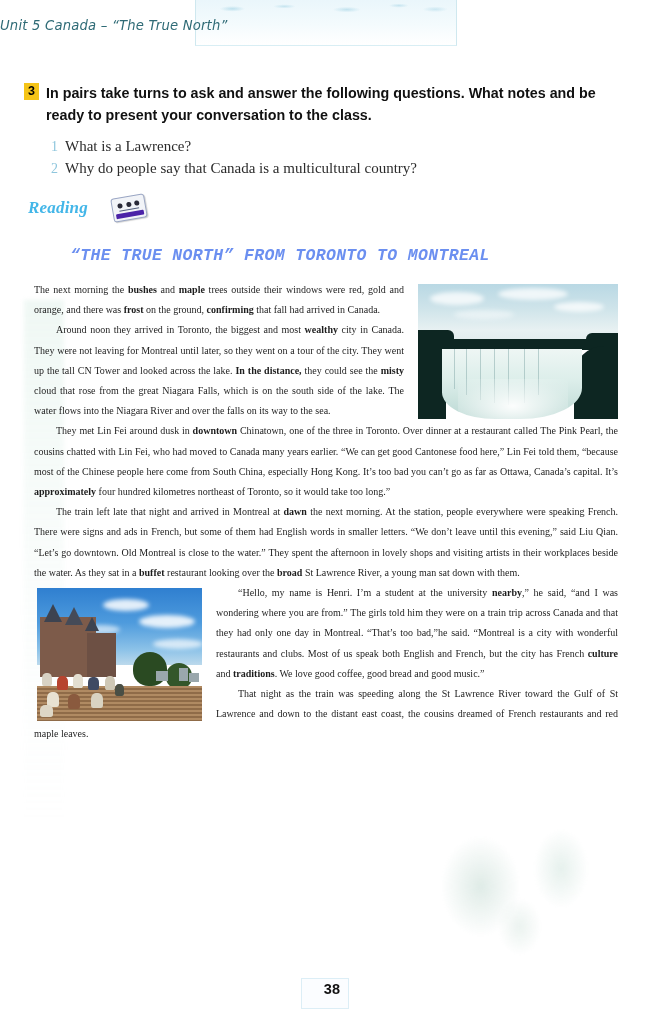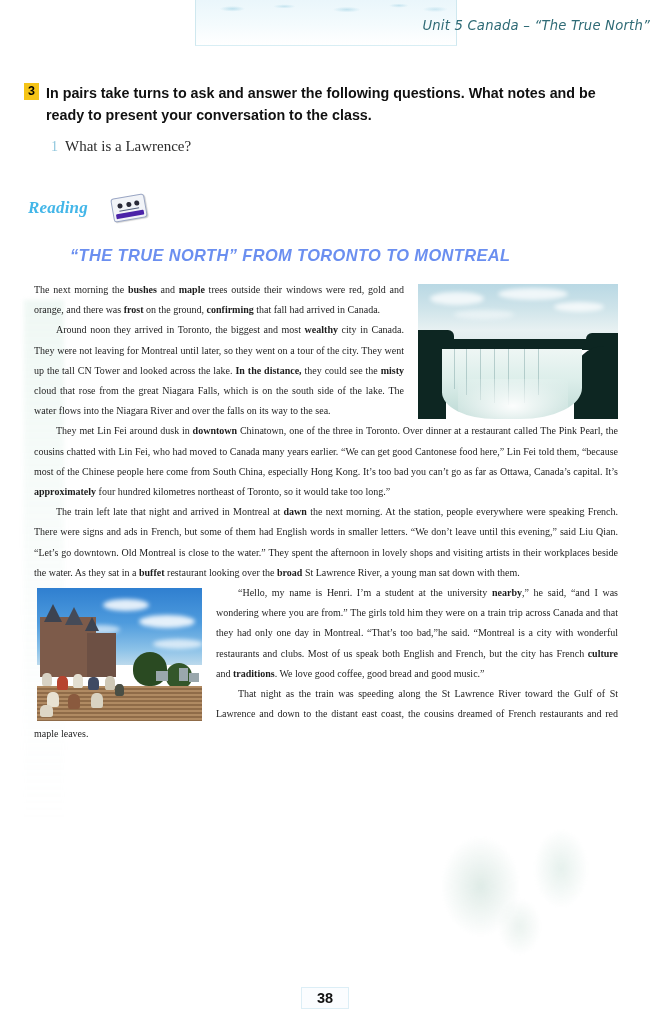--- a/index.html
+++ b/index.html
@@ -30,21 +30,21 @@
     background:
       radial-gradient(ellipse 18px 4px at 14% 55%, rgba(150,205,225,.55), transparent 70%),
       radial-gradient(ellipse 16px 3px at 34% 40%, rgba(150,205,225,.45), transparent 70%),
       radial-gradient(ellipse 20px 4px at 58% 60%, rgba(150,205,225,.50), transparent 70%),
       radial-gradient(ellipse 14px 3px at 78% 35%, rgba(150,205,225,.45), transparent 70%),
       radial-gradient(ellipse 18px 4px at 92% 58%, rgba(150,205,225,.40), transparent 70%);
   }
   #unit-title {
     position: absolute;
     left: 0; right: 0; top: 18px;
-    text-align: right;
+    text-align: left;
     font-family: "DejaVu Sans", sans-serif;
     font-style: italic;
     font-size: 13.2px;
     letter-spacing: .2px;
     color: #2f6b76;
     white-space: nowrap;
   }
 
   
   #exercise {
@@ -136,21 +136,21 @@
   #cassette .slit {
     position: absolute; top: 12.5px; left: 7px;
     width: 20px; height: 1.5px;
     background: #55607e;
   }
 
   
   #article-title {
     position: absolute;
     left: 70px; top: 246px;
-    font-family: Liberation Sans, sans-serif;
+    font-family: Liberation Mono, monospace;
     font-style: italic;
     font-weight: bold;
     font-size: 16.4px;
     letter-spacing: .4px;
     color: #6b8ff0;
     white-space: nowrap;
   }
 
   #article {
     position: absolute;
@@ -274,45 +274,49 @@
 
   
   #footer {
     position: absolute;
     left: 0; right: 0; bottom: 14px;
     text-align: center;
   }
   #page-number {
     display: inline-block;
     min-width: 30px;
-    padding: 2px 8px 2px;
+    padding: 2px 8px 11px;
     font-family: "Liberation Sans", sans-serif;
     font-weight: bold;
     font-size: 14.5px;
     color: #111;
     background: #fbfdff;
     border: 1px solid #dceef6;
+    text-align: right;
   }
 </style>
 </head>
 <body>
 
 <div id="unit-band">
   <div class="wash"></div>
 </div>
 <div id="unit-title">Unit 5  Canada – “The True North”</div>
 
 <div id="exercise">
   <div class="ex-head">
     <div class="ex-num">3</div>
     <div class="ex-text">In pairs take turns to ask and answer the following questions. What notes and be ready to present your conversation to the class.</div>
   </div>
   <ul id="ex-questions">
     <li>
       <span class="qn">1</span><span>What is a Lawrence?</span>
+    </li>
+    <li>
+      <span class="qn">2</span><span>Why do people say that Canada is a multicultural country?</span>
     </li>
   </ul>
 </div>
 
 <div id="reading-head">
   <div id="reading-label">Reading</div>
   <div id="cassette">
     <div class="body"></div>
     <div class="hole h1"></div>
     <div class="hole h2"></div>

